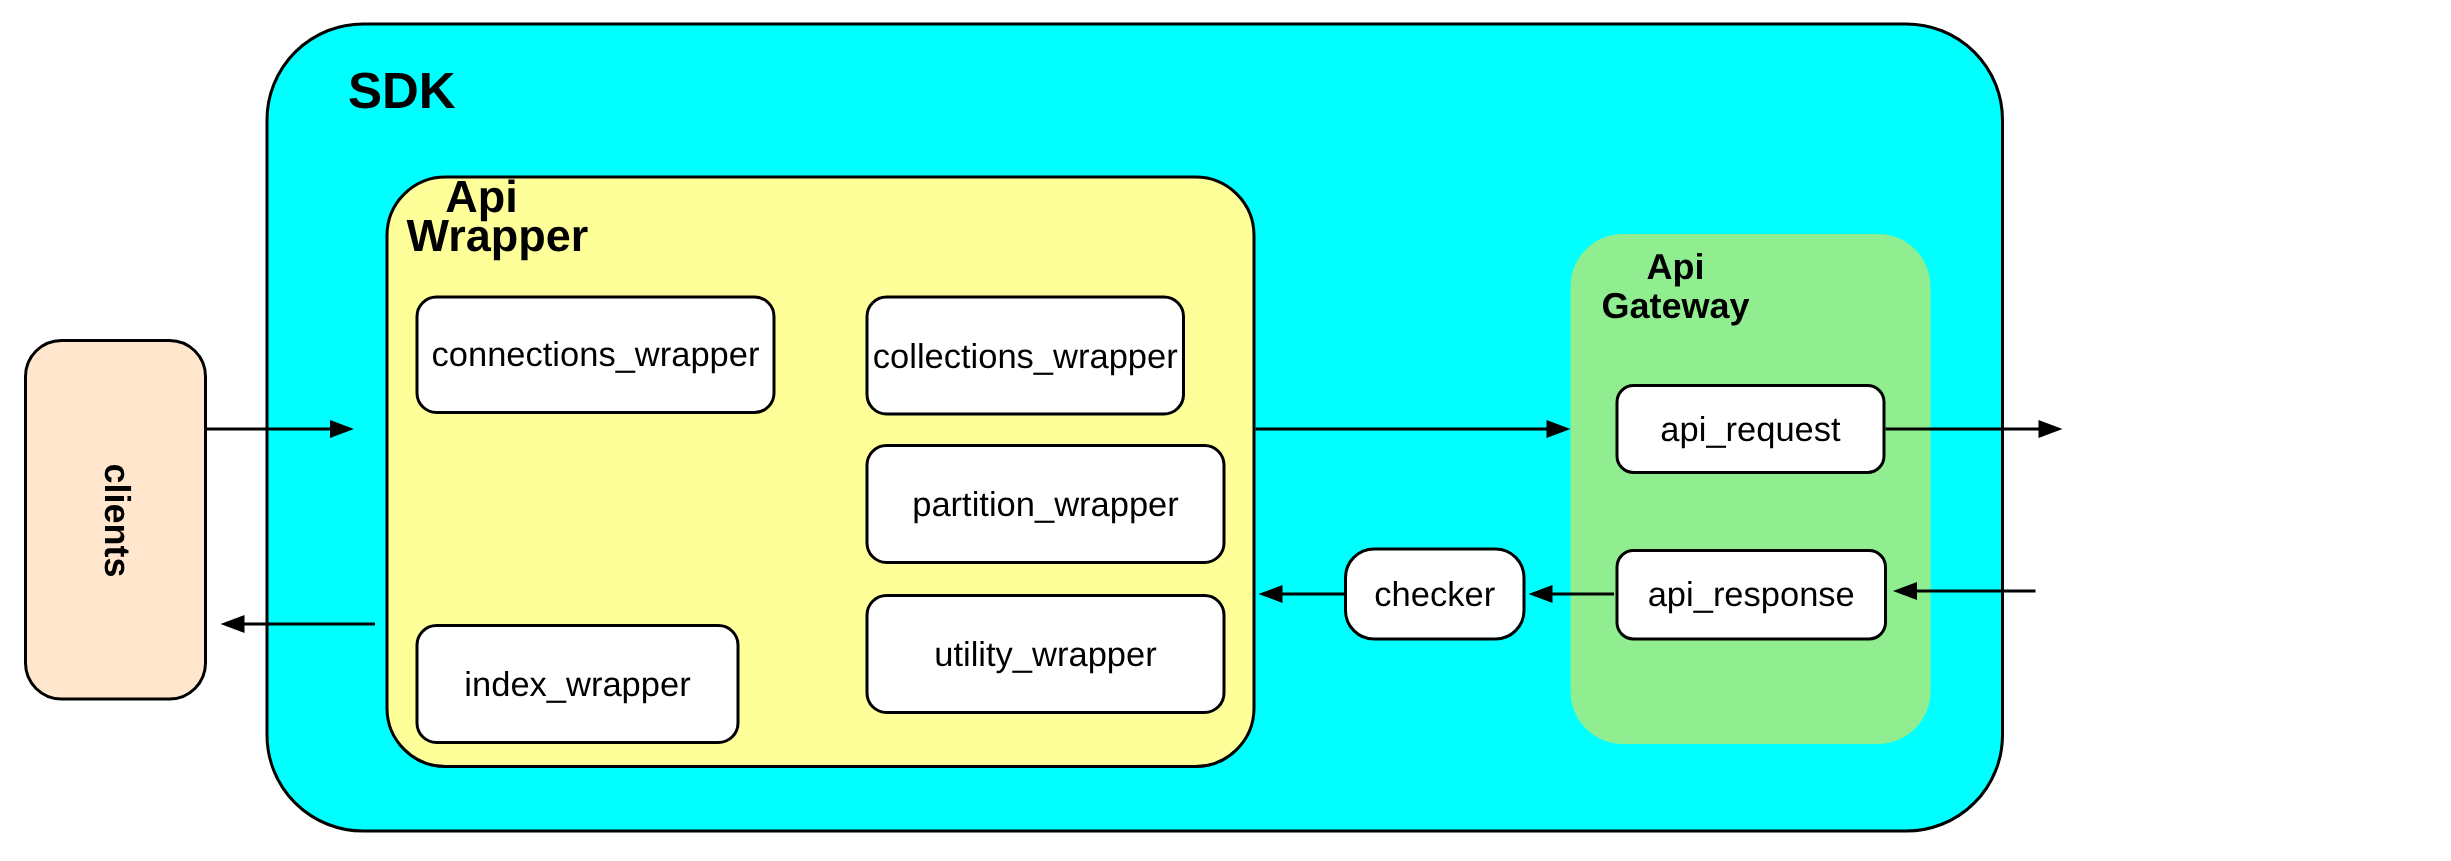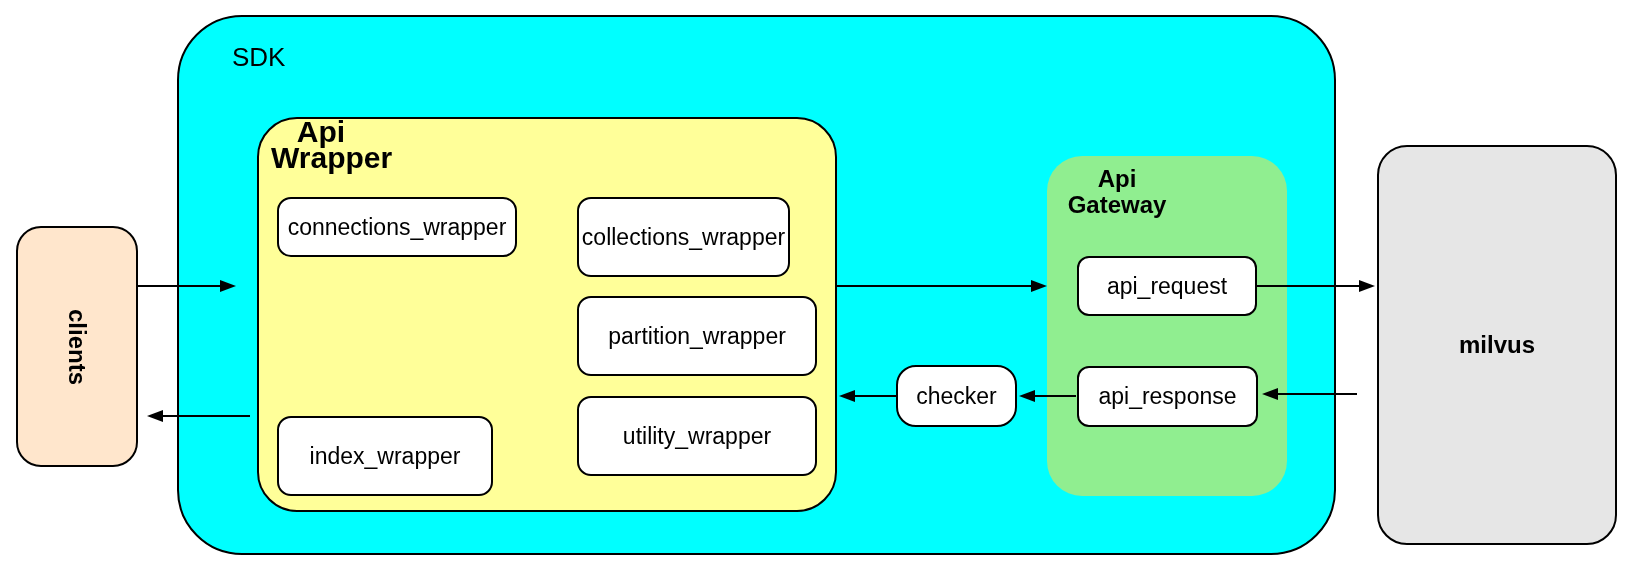--- a/index.html
+++ b/index.html
@@ -16,21 +16,21 @@
   .node{position:absolute; box-sizing:border-box;}
   .outlined{border:2px solid var(--stroke);}
 
   
   .sdk{
     left:177px; top:15px; width:1159px; height:540px;
     background:var(--cyan); border-radius:65px;
   }
   .sdk-label{
     position:absolute; left:232px; top:42px;
-    font-size:26px; font-weight:normal;
+    font-size:34px; font-weight:bold;
   }
 
   
   .clients{
     left:16px; top:226px; width:122px; height:241px;
     background:var(--peach); border-radius:25px;
     display:flex; align-items:center; justify-content:center;
   }
   .clients-text{
     transform:rotate(90deg); font-size:24px; font-weight:bold; white-space:nowrap;
@@ -64,21 +64,21 @@
     font-size:24px; font-weight:bold;
   }
 
   
   .module{
     position:absolute; box-sizing:border-box;
     background:var(--white); border:2px solid var(--stroke); border-radius:14px;
     display:flex; align-items:center; justify-content:center;
     font-size:23px; white-space:nowrap;
   }
-  .m-connections{left:277px; top:197px; width:240px; height:60px;}
+  .m-connections{left:277px; top:197px; width:240px; height:79px;}
   .m-schema     {left:277px; top:296px; width:240px; height:80px;}
   .m-index      {left:277px; top:396px; width:216px; height:80px;margin-top:20px;}
   .m-collections{left:577px; top:197px; width:213px; height:80px;}
   .m-partition  {left:577px; top:296px; width:240px; height:80px;}
   .m-utility    {left:577px; top:396px; width:240px; height:80px;}
 
   .m-request {left:1077px; top:256px; width:180px; height:60px; border-radius:12px;}
   .m-response{left:1077px; top:366px; width:181px; height:61px; border-radius:12px;}
   .m-checker {left:896px;  top:365px; width:121px; height:62px; border-radius:20px;}
 
@@ -97,23 +97,20 @@
   <div class="node outlined api-wrapper"></div>
   <div class="wrapper-label">Api Wrapper</div>
 
   <div class="node api-gateway"></div>
   <div class="gateway-label">Api Gateway</div>
 
   <div class="node outlined clients">
     <span class="clients-text">clients</span>
   </div>
 
-  <div class="node outlined milvus">
-    <span>milvus</span>
-  </div>
 
   <div class="module m-connections">connections_wrapper</div>
   <div class="module m-index">index_wrapper</div>
   <div class="module m-collections">collections_wrapper</div>
   <div class="module m-partition">partition_wrapper</div>
   <div class="module m-utility">utility_wrapper</div>
 
   <div class="module m-request">api_request</div>
   <div class="module m-response">api_response</div>
 

